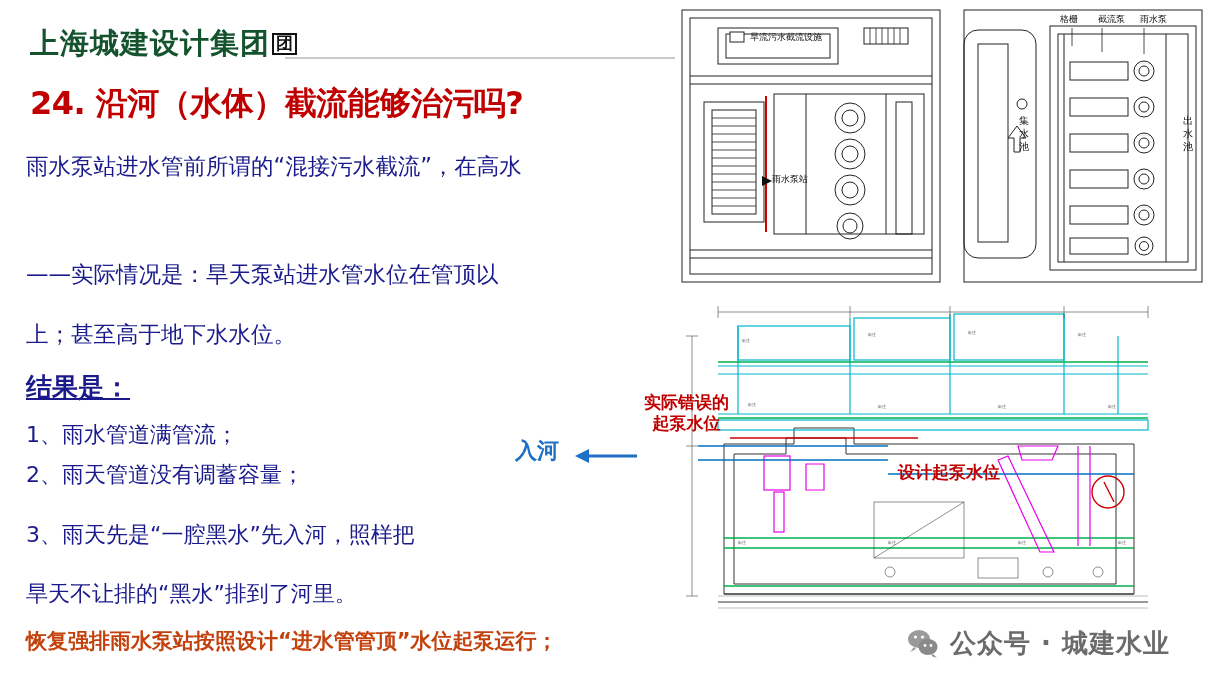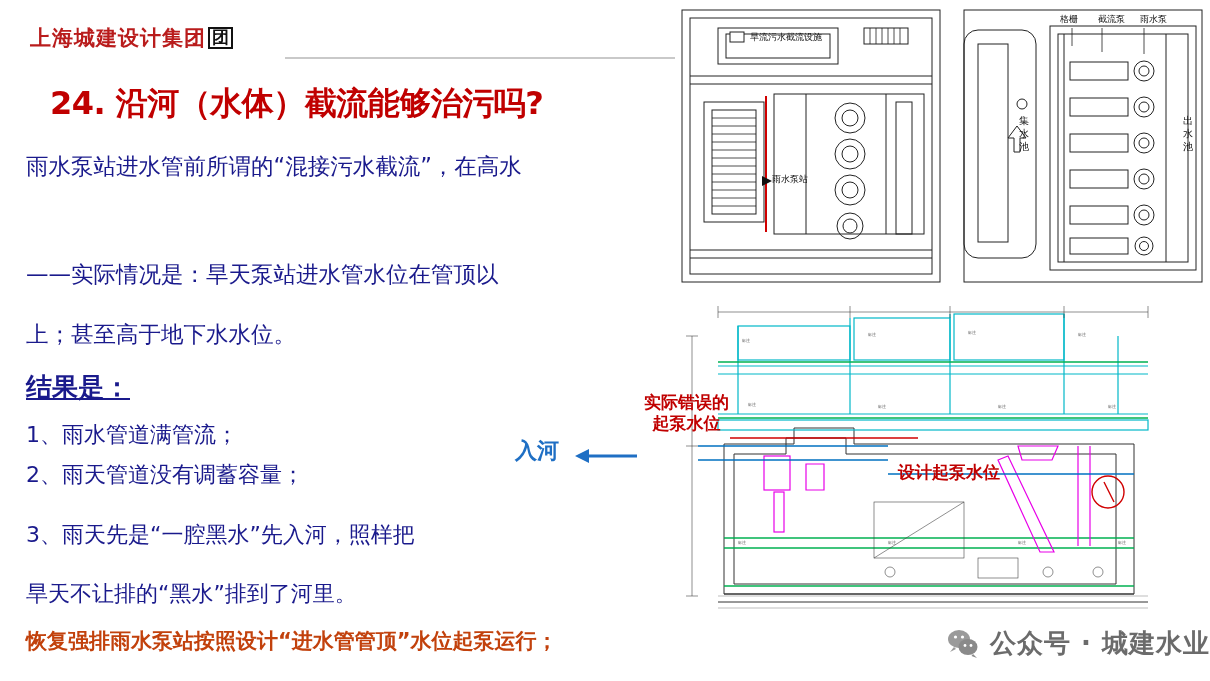--- a/index.html
+++ b/index.html
@@ -31,23 +31,23 @@
   .logo-wrap {
     position: absolute;
     left: 30px;
     top: 24px;
     display: flex;
     align-items: center;
   }
   .logo-text {
     font-family: "DejaVu Sans", sans-serif;
     font-weight: bold;
-    font-size: 21px;
+    font-size: 29px;
     letter-spacing: 1px;
-    color: #b91c1c;
+    color: #14532d;
     white-space: nowrap;
   }
   .logo-mark {
     display: inline-block;
     margin-left: 2px;
     border: 2px solid #111;
     font-size: 17px;
     font-weight: bold;
     line-height: 16px;
     padding: 1px 2px;
@@ -65,21 +65,20 @@
   .title {
     position: absolute;
     left: 30px;
     top: 82px;
     font-family: "DejaVu Sans", sans-serif;
     font-size: 32px;
     font-weight: bold;
     color: #c00000;
     white-space: nowrap;
     letter-spacing: -0.5px;
-    margin-left: 20px;
   }
 
   .para {
     position: absolute;
     font-family: "DejaVu Sans", sans-serif;
     color: #1a1a8c;
     font-size: 22.5px;
     line-height: 44px;
     white-space: nowrap;
   }
@@ -176,21 +175,20 @@
   
   .wm {
     position: absolute;
     left: 906px;
     top: 612px;
     width: 304px;
     height: 62px;
     display: flex;
     align-items: center;
     gap: 10px;
-    justify-content: flex-end;
   }
   .wm-icon {
     width: 34px;
     height: 34px;
     position: relative;
     flex: none;
   }
   .wm-text {
     font-family: "DejaVu Sans", sans-serif;
     font-size: 26px;

